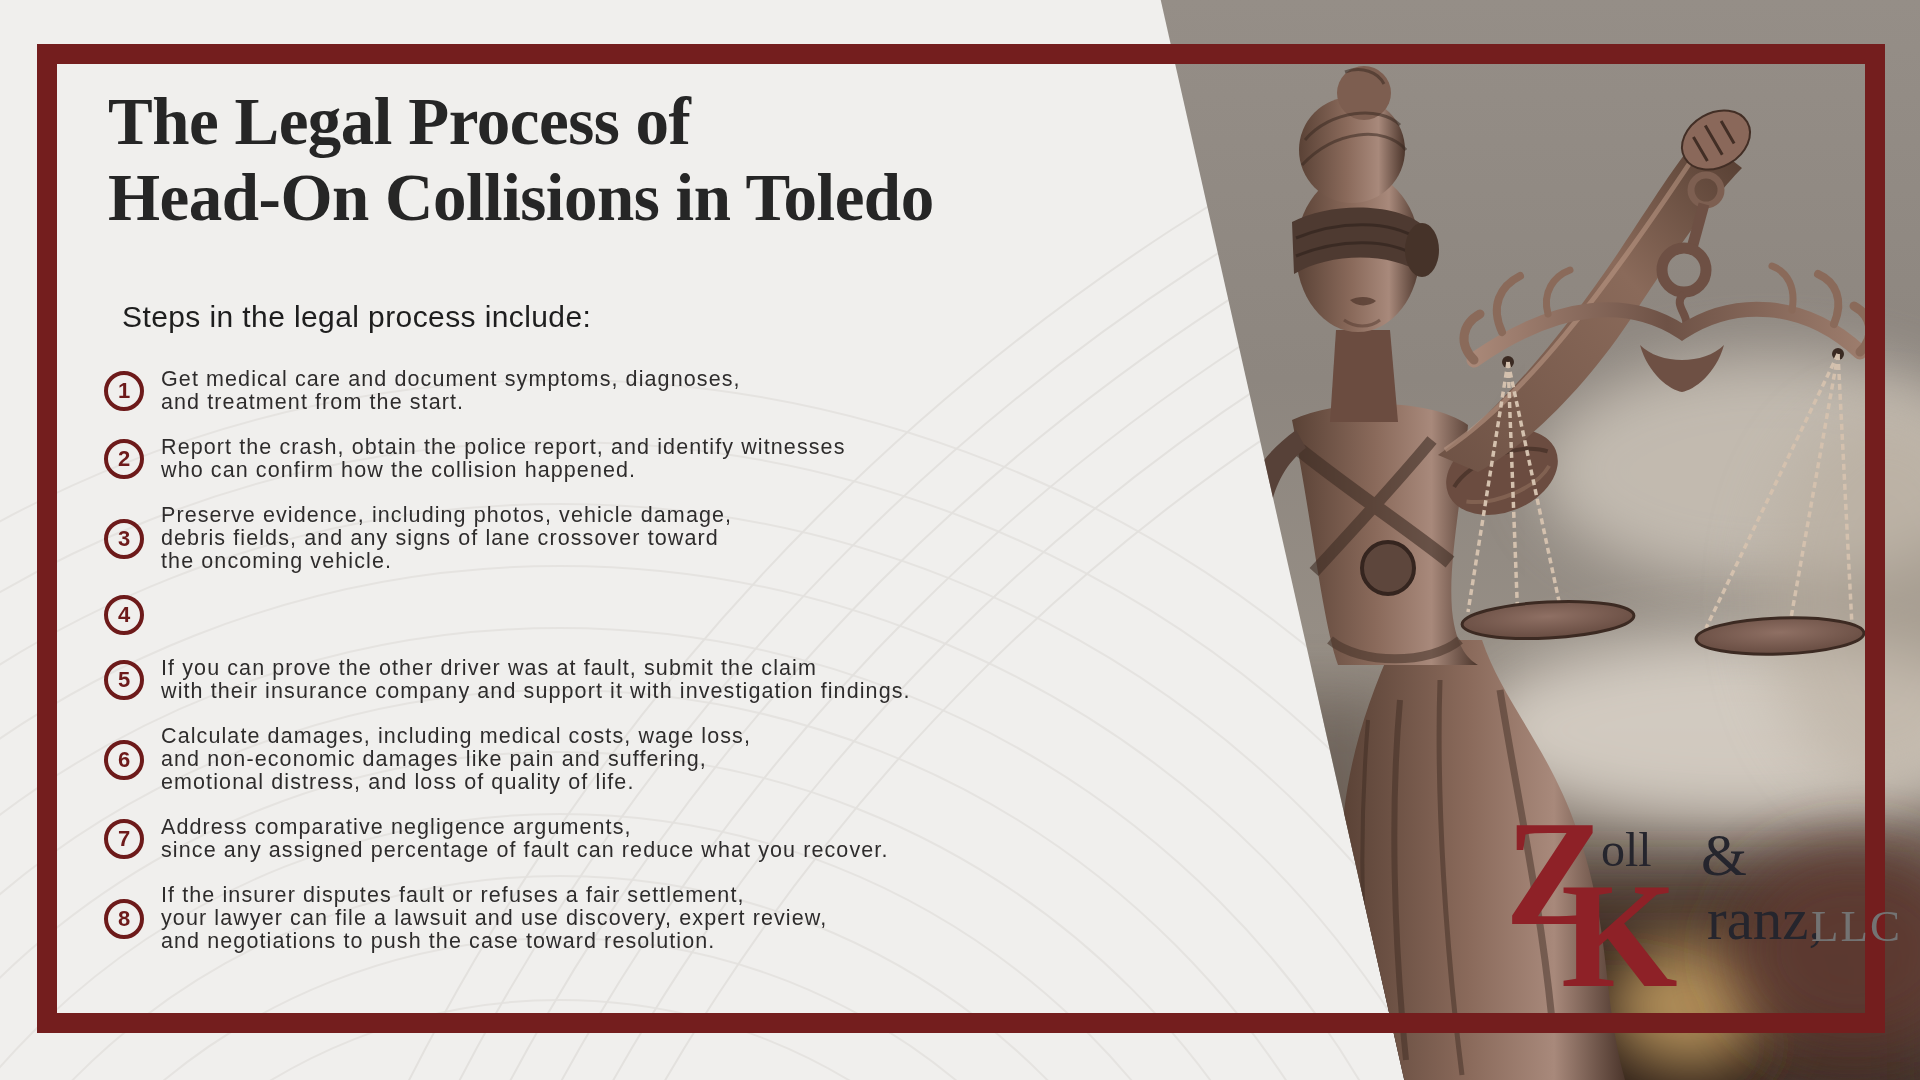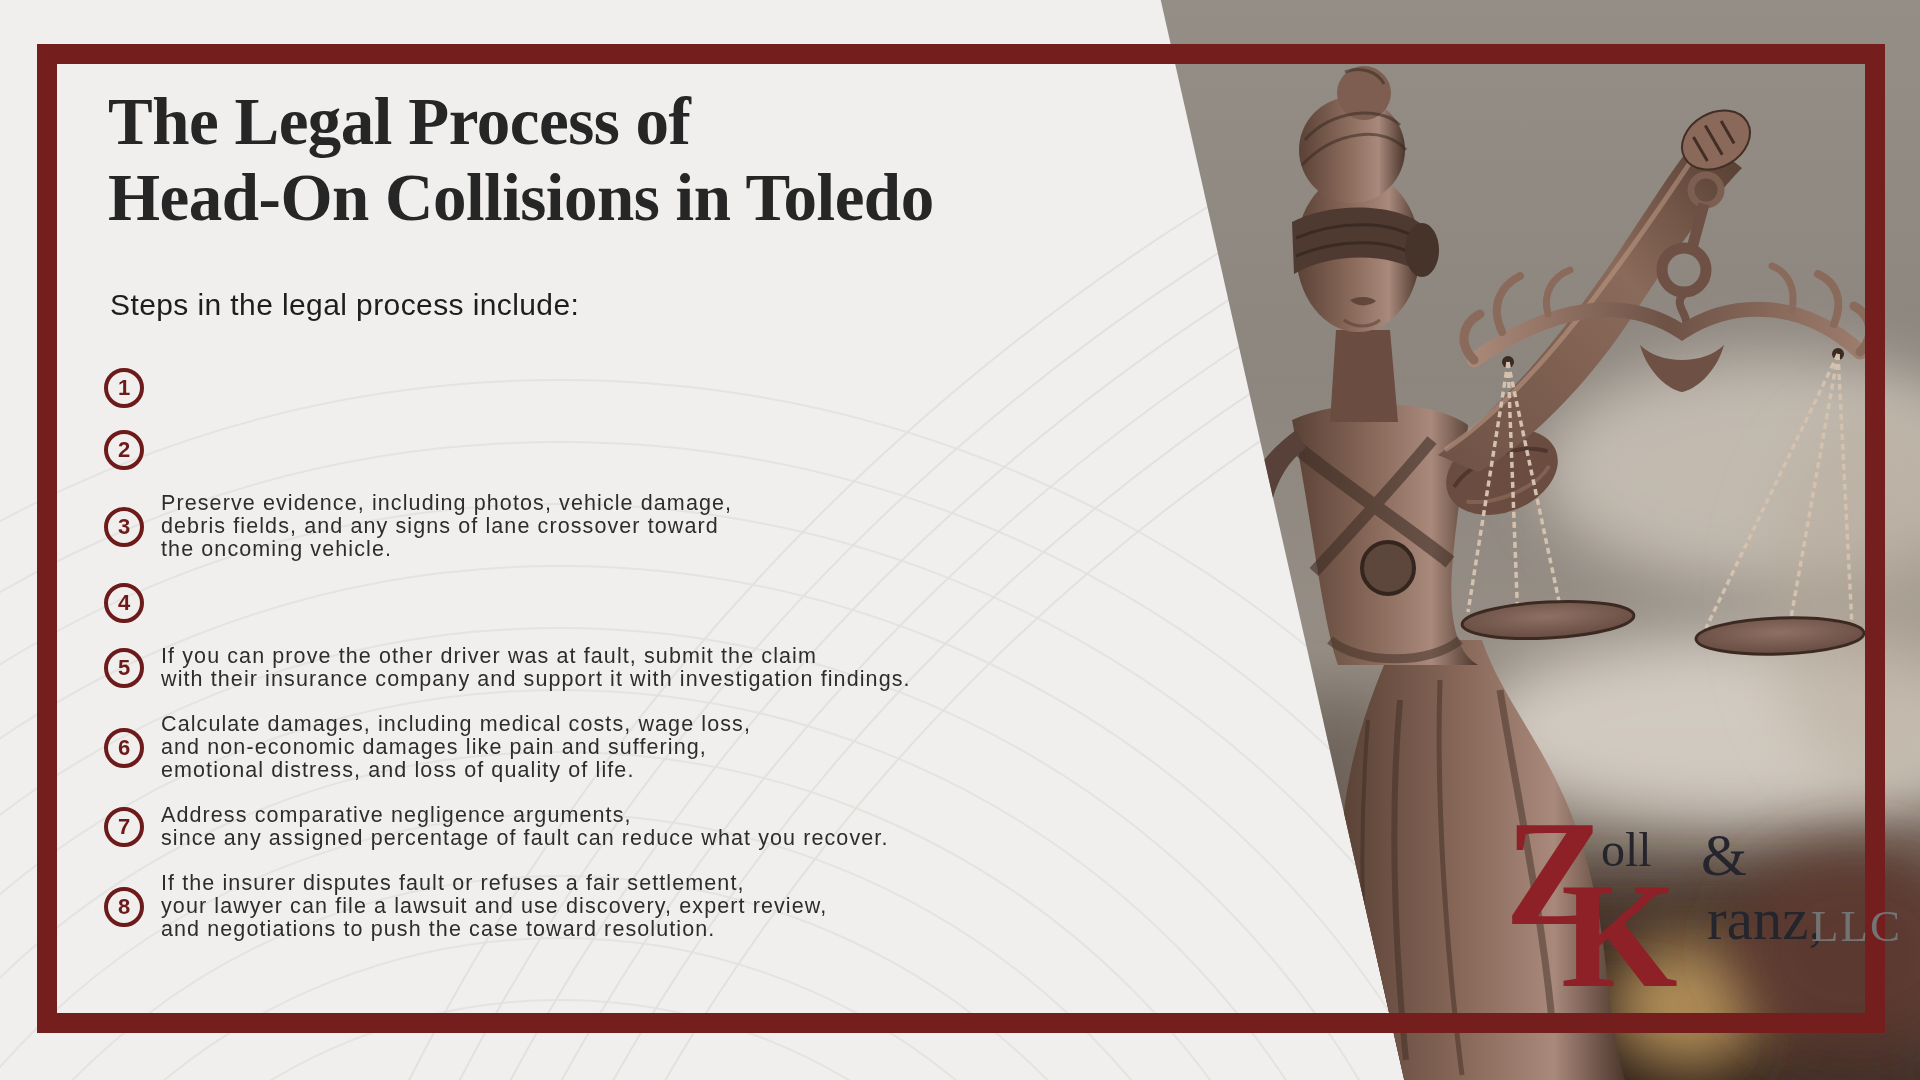--- a/index.html
+++ b/index.html
@@ -30,21 +30,21 @@
     pointer-events:none;
   }
   .content{position:absolute;z-index:4;left:0;top:0;width:1130px;height:1080px;}
   .title{
     position:absolute;left:108px;top:84px;margin:0;
     font-family:"Liberation Serif",serif;font-weight:bold;
     font-size:67px;line-height:1.13;letter-spacing:-0.5px;
     color:var(--text-dark);white-space:pre-line;
   }
   .subtitle{
-    position:absolute;left:110px;top:288px;margin:0;
+    position:absolute;left:110px;top:288px;margin:12px;
     font-size:30px;letter-spacing:0.4px;color:#1e1e1e;font-weight:normal;
   }
   .steps{position:absolute;left:104px;top:368px;width:1000px;display:flex;flex-direction:column;gap:22px;}
   .step{display:flex;align-items:center;gap:17px;}
   .step-num{
     flex:0 0 auto;width:40px;height:40px;box-sizing:border-box;
     border:4px solid #6d1a1a;border-radius:50%;
     display:flex;align-items:center;justify-content:center;
     color:#6d1a1a;font-weight:bold;font-size:22px;
   }
@@ -238,24 +238,28 @@
 
   <div class="frame"></div>
 
   <div class="content">
     <h1 class="title">The Legal Process of
 Head-On Collisions in Toledo</h1>
     <h2 class="subtitle">Steps in the legal process include:</h2>
     <div class="steps">
   <div class="step">
     <div class="step-num">1</div>
+    <div class="step-text">Get medical care and document symptoms, diagnoses,
+and treatment from the start.</div>
   </div>
 
   <div class="step">
     <div class="step-num">2</div>
+    <div class="step-text">Report the crash, obtain the police report, and identify witnesses
+who can confirm how the collision happened.</div>
   </div>
 
   <div class="step">
     <div class="step-num">3</div>
     <div class="step-text">Preserve evidence, including photos, vehicle damage,
 debris fields, and any signs of lane crossover toward
 the oncoming vehicle.</div>
   </div>
 
   <div class="step">

